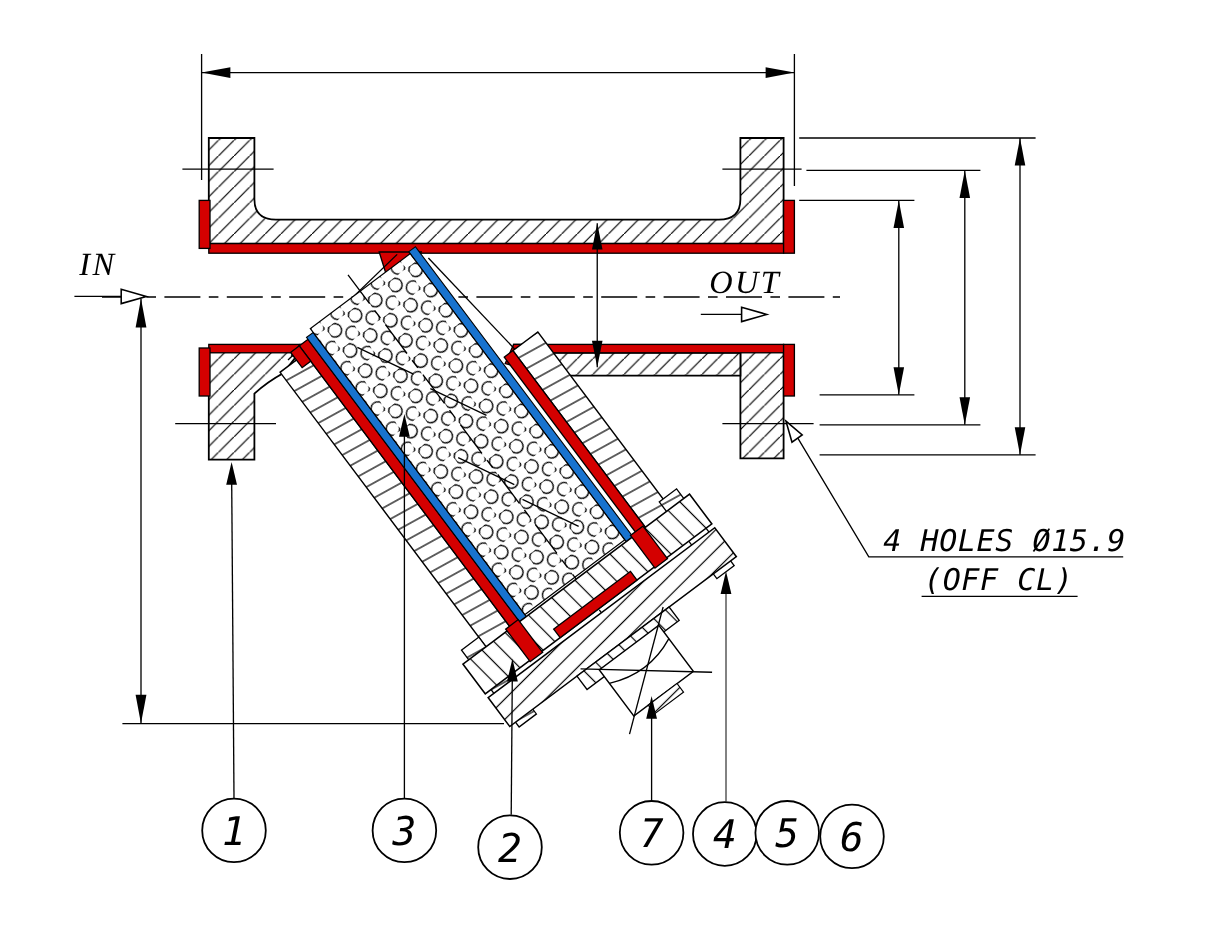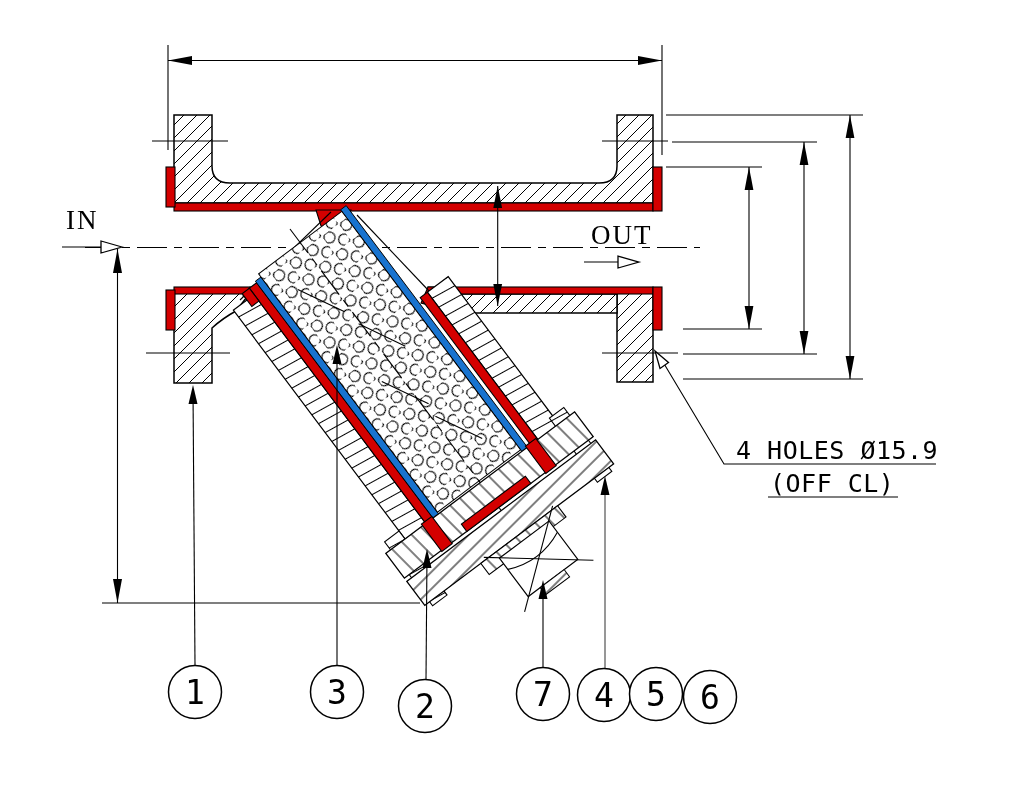--- a/index.html
+++ b/index.html
@@ -3,21 +3,21 @@
 <meta charset="utf-8">
 <style>
   :root{
     --red:#d40000;
     --blue:#1873cf;
     --ink:#000000;
     --gray:#7d7d7d;
     --bg:#ffffff;
   }
   html,body{margin:0;padding:0;background:var(--bg);}
-  .canvas{position:relative;width:1018px;height:792px;background:var(--bg);overflow:hidden;}
+  .canvas{position:relative;width:1018px;height:792px;background:var(--bg);overflow:hidden;font-style:italic;}
   svg{display:block;}
   text{fill:var(--ink);}
   .serif-label{font-family:"Liberation Serif","DejaVu Serif",serif;font-size:27px;letter-spacing:2px;}
   .cad-note{font-family:"DejaVu Sans Mono","Liberation Mono",monospace;font-size:25px;letter-spacing:0.5px;}
   .balloon-num{font-family:"DejaVu Sans Mono","Liberation Mono",monospace;font-size:33px;text-anchor:middle;}
   .thin{stroke:var(--ink);stroke-width:1.1;fill:none;}
   .outline{stroke:var(--ink);stroke-width:1.5;}
   .dimline{stroke:var(--ink);stroke-width:1.1;fill:none;}
   .centerline{stroke:var(--ink);stroke-width:1.1;fill:none;stroke-dasharray:30 7 8 7;}
   .redpart{fill:var(--red);stroke:var(--ink);stroke-width:1.1;}

